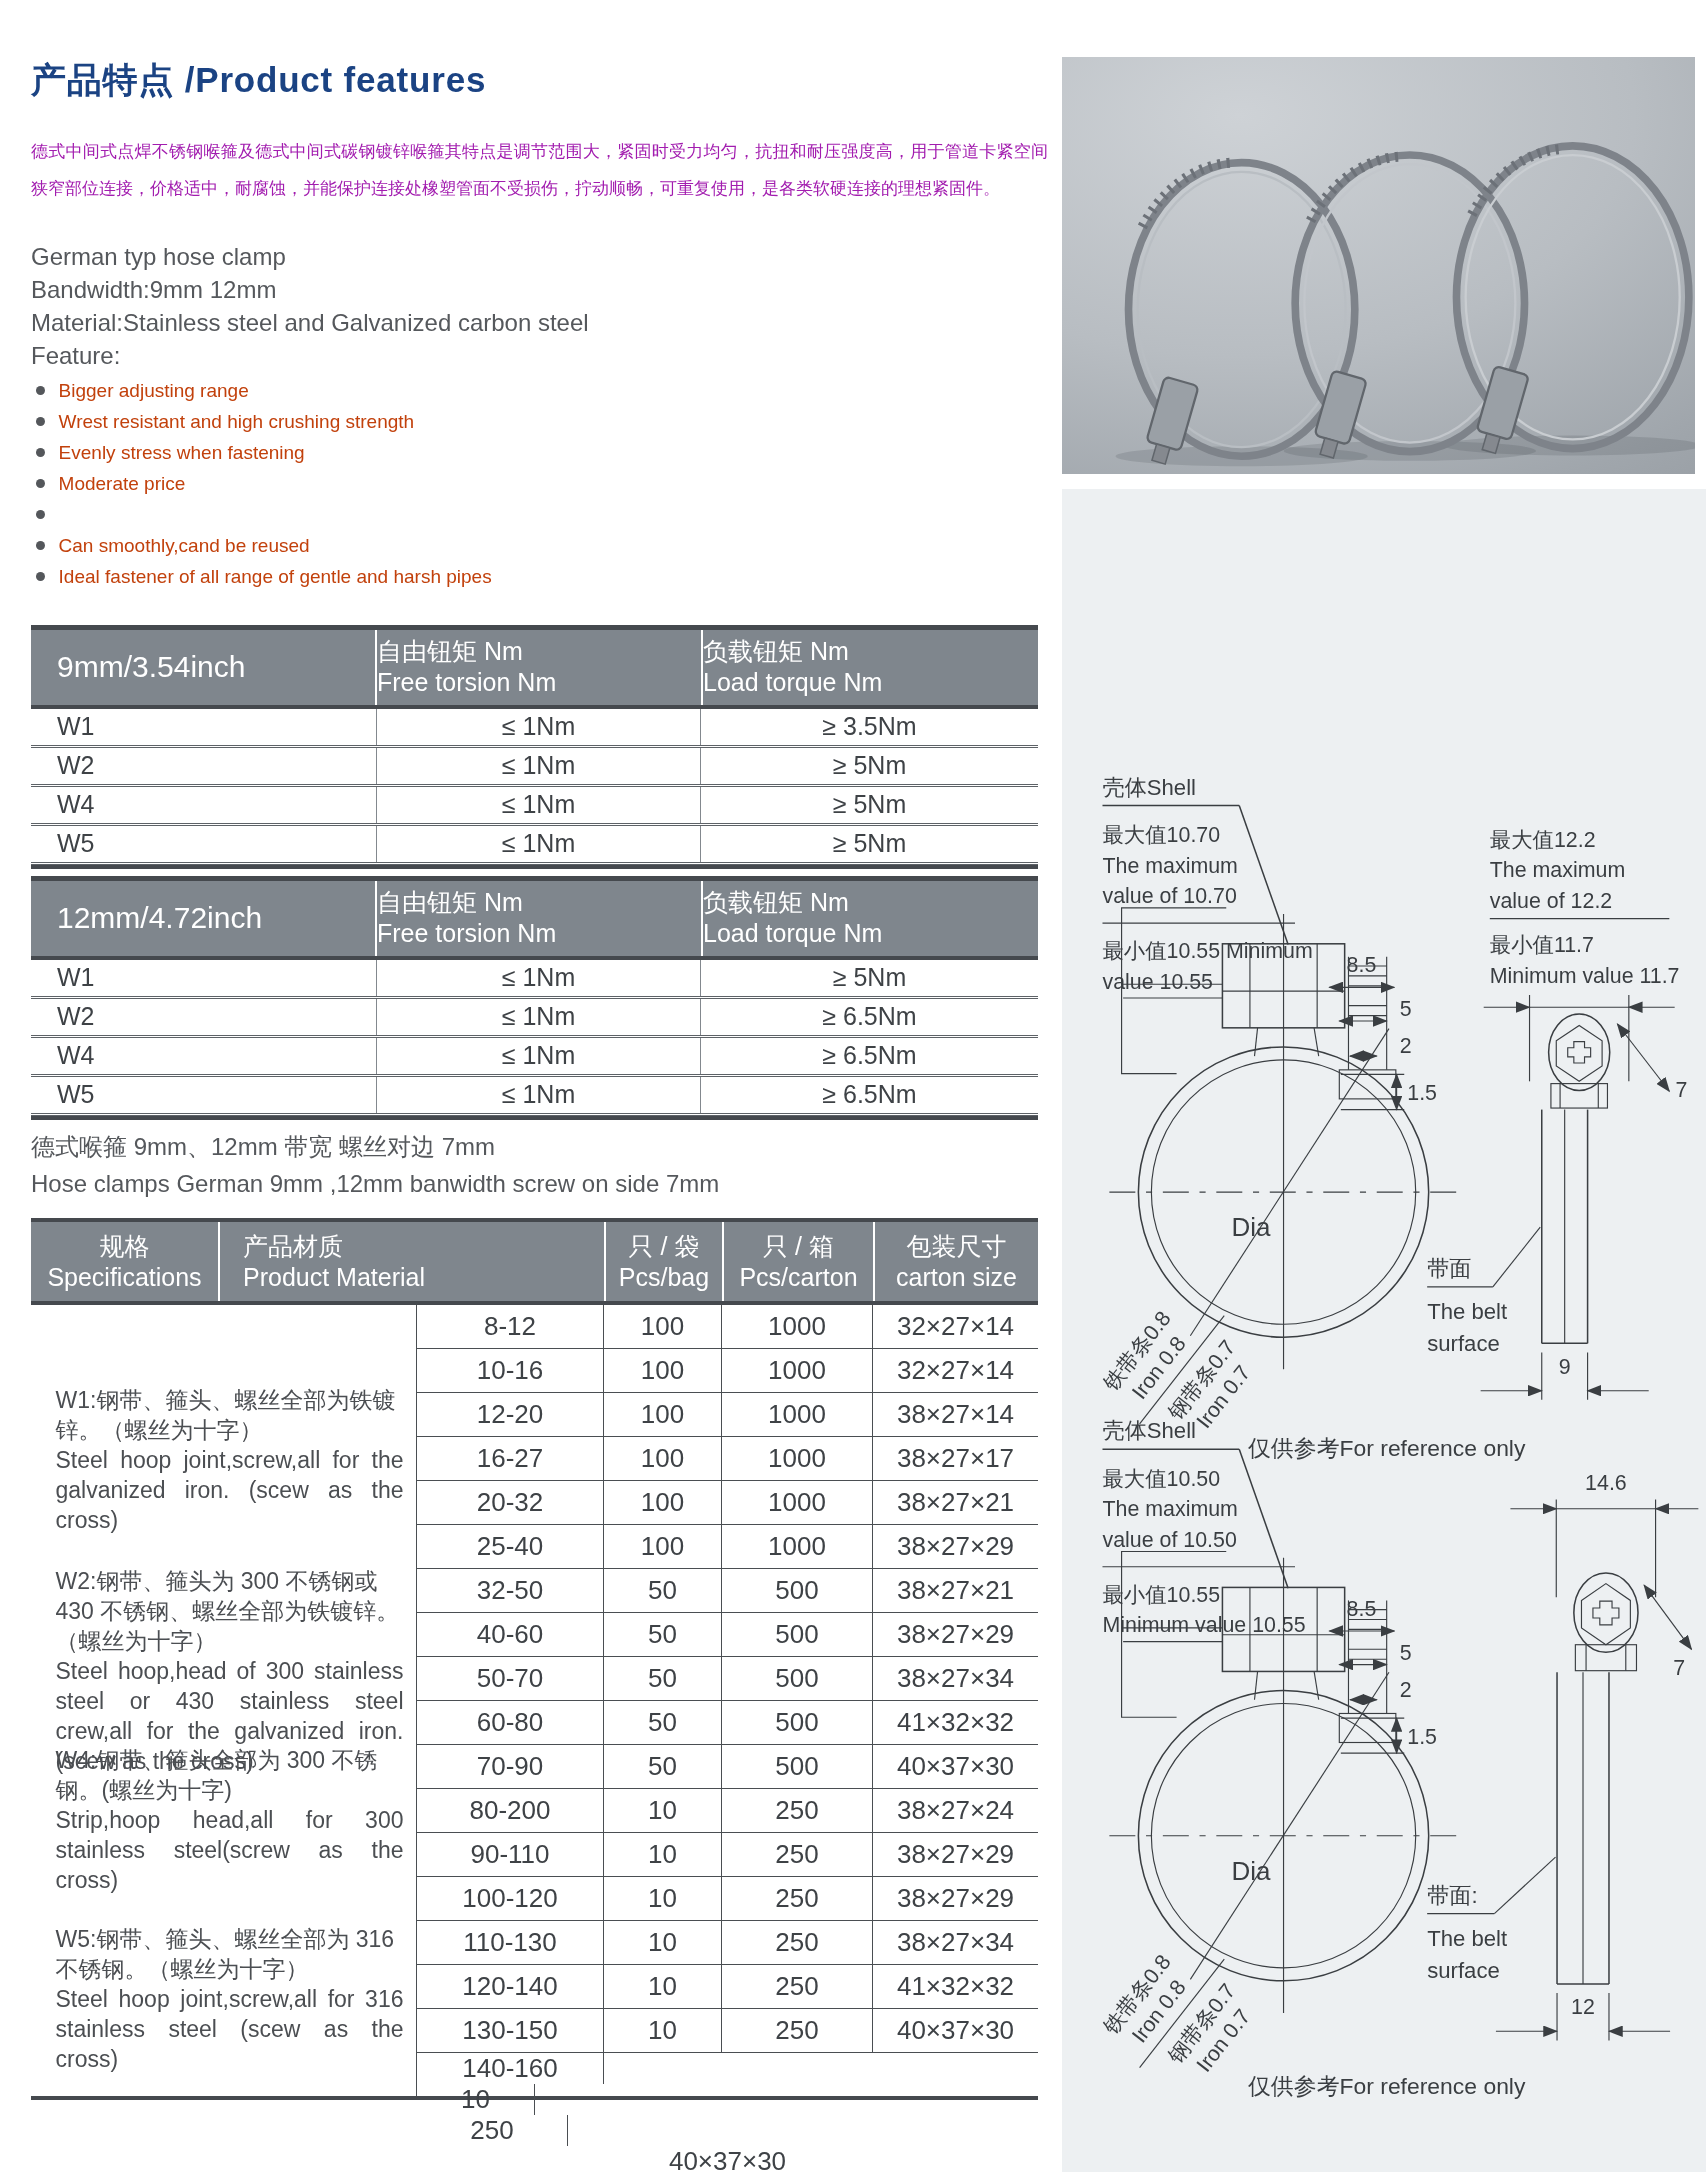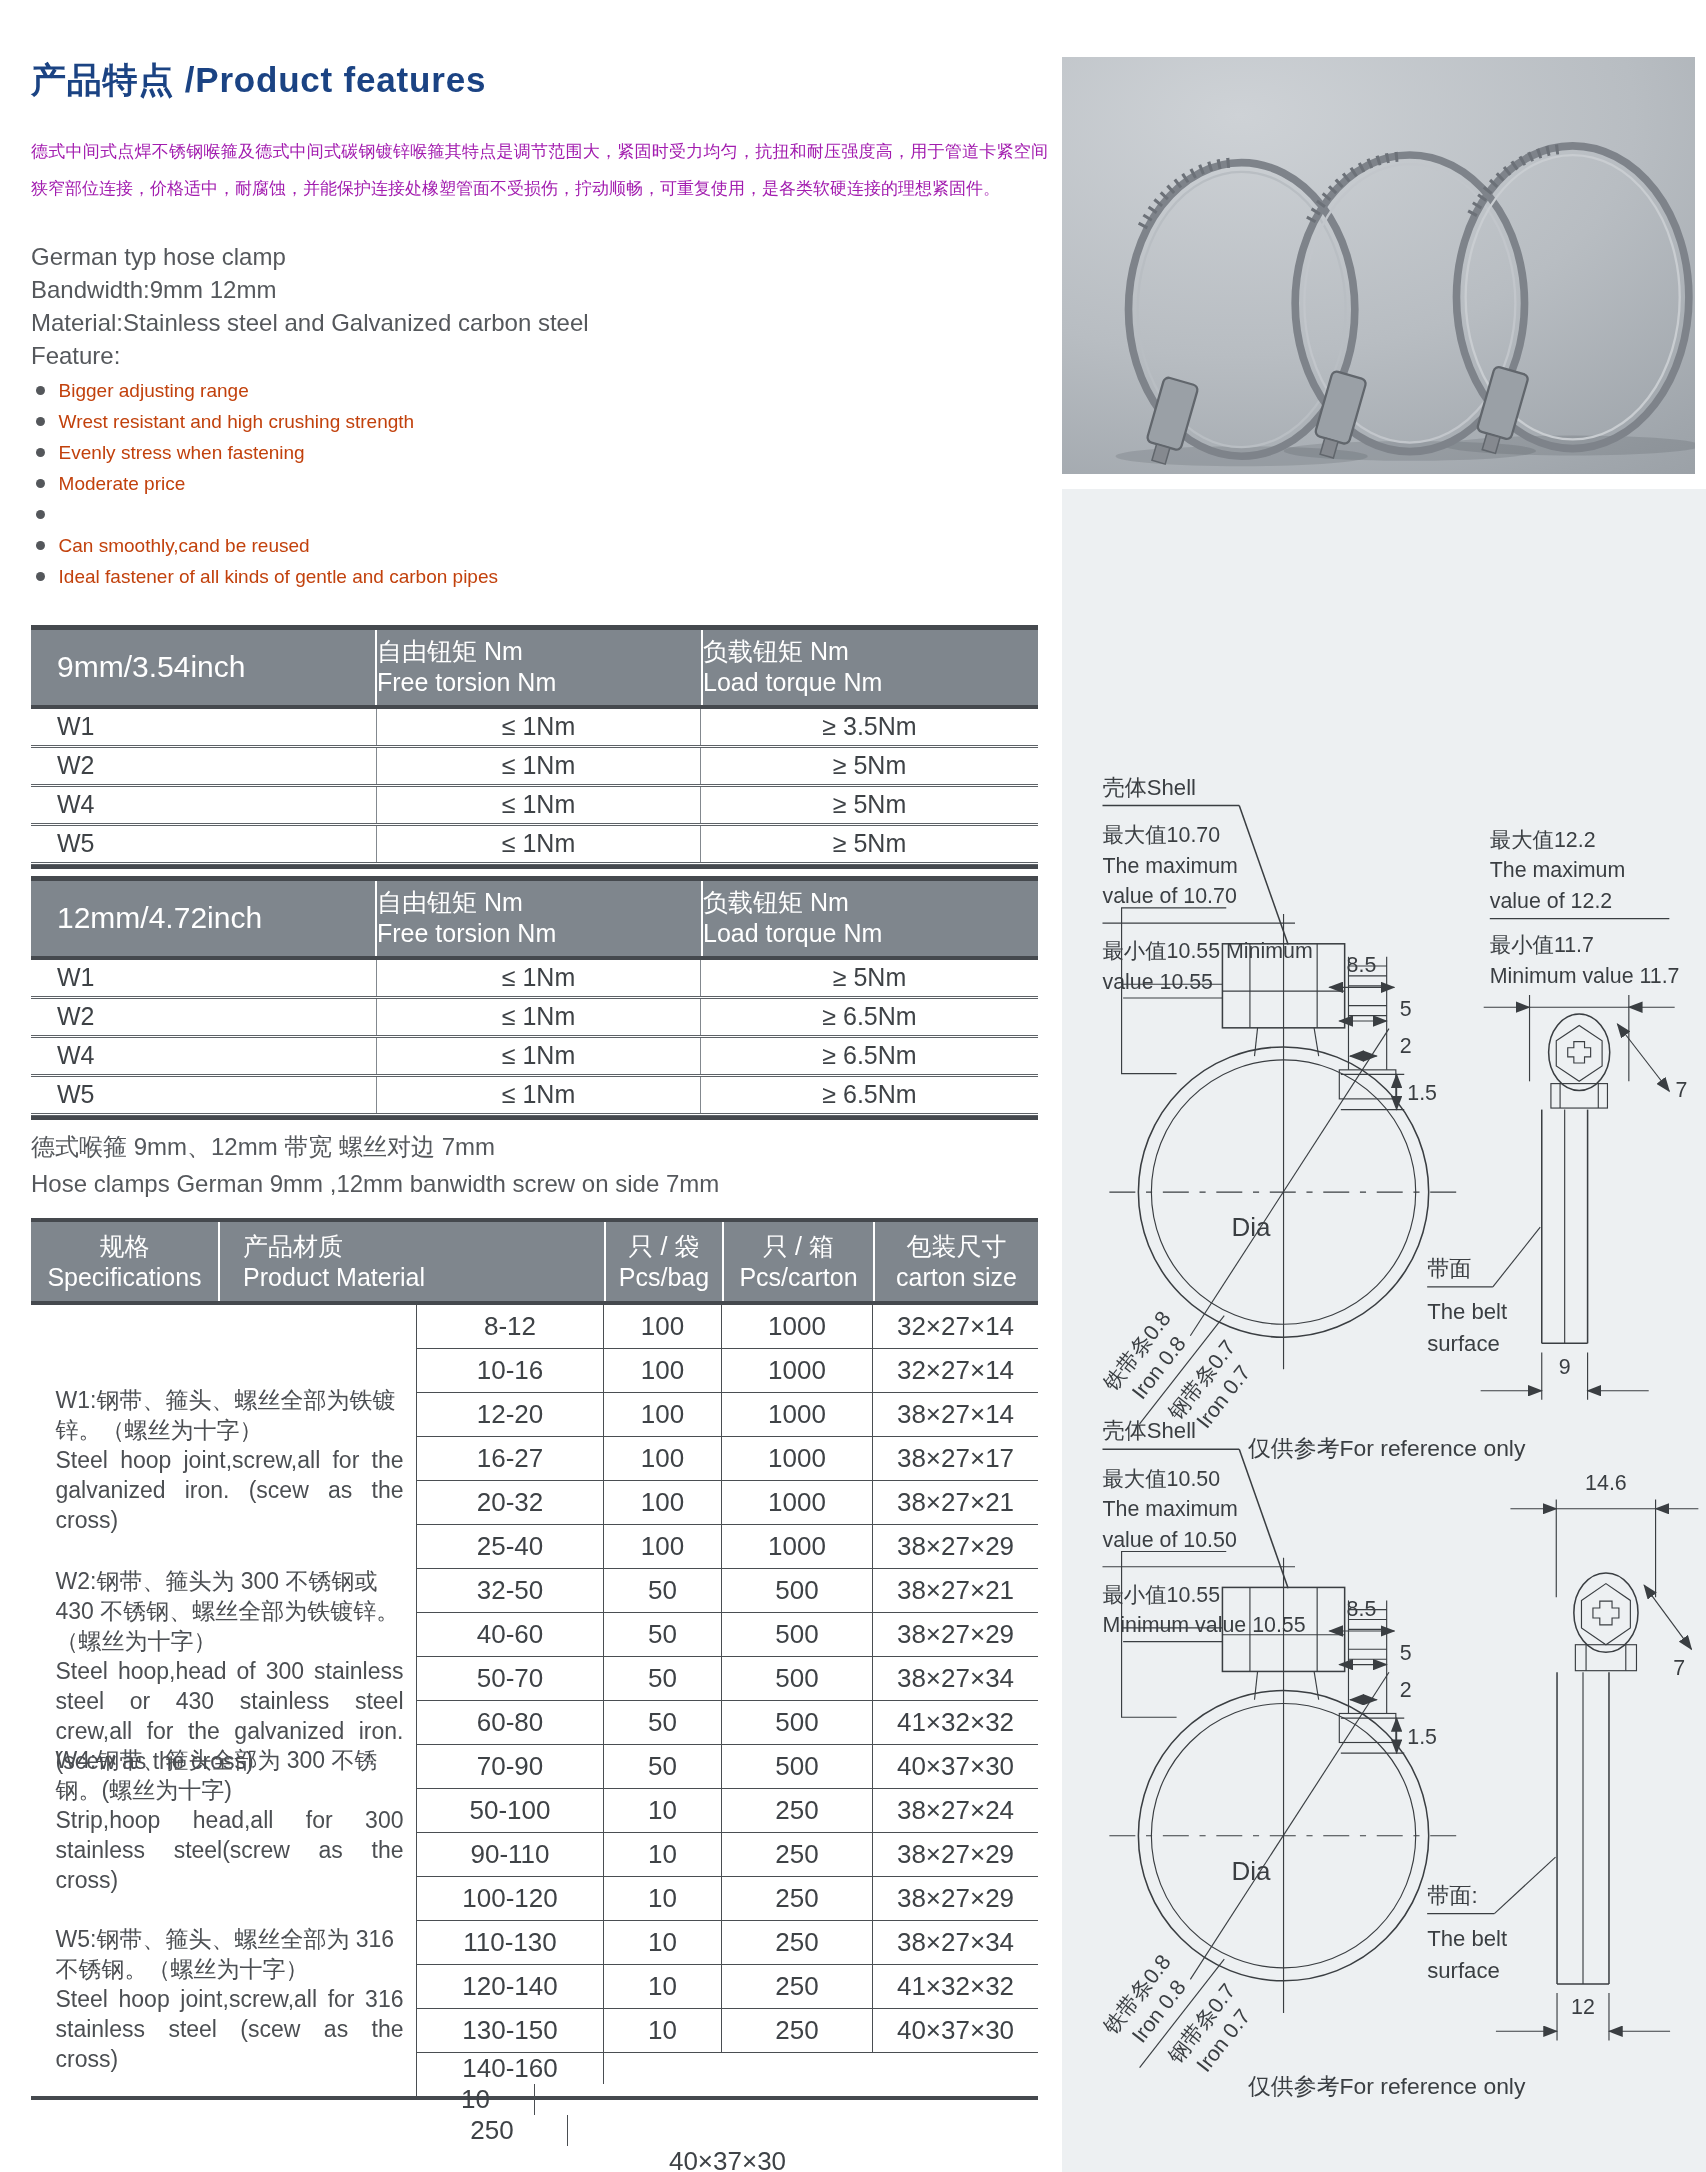--- a/index.html
+++ b/index.html
@@ -101,21 +101,21 @@
       </div>
     <div class="feature">
         <span class="dot"></span>
       </div>
     <div class="feature">
         <span class="dot"></span>
         <span>Can smoothly,cand be reused</span>
       </div>
     <div class="feature">
         <span class="dot"></span>
-        <span>Ideal fastener of all kinds of gentle and carbon pipes</span>
+        <span>Ideal fastener of all range of gentle and harsh pipes</span>
       </div>
   </div>
 
   <div class="ttable" id="t1">
     <div class="bar"></div>
     <div class="thead">
       <div class="h1">9mm/3.54inch</div>
       <div class="h2">
         <div class="hcc">
             <span>自由钮矩 Nm</span>
@@ -300,21 +300,21 @@
             <div class="pc3">500</div>
             <div class="pc4">41×32×32</div>
           </div>
         <div class="prow">
             <div class="pc1">70-90</div>
             <div class="pc2">50</div>
             <div class="pc3">500</div>
             <div class="pc4">40×37×30</div>
           </div>
         <div class="prow">
-            <div class="pc1">50-100</div>
+            <div class="pc1">80-200</div>
             <div class="pc2">10</div>
             <div class="pc3">250</div>
             <div class="pc4">38×27×24</div>
           </div>
         <div class="prow">
             <div class="pc1">90-110</div>
             <div class="pc2">10</div>
             <div class="pc3">250</div>
             <div class="pc4">38×27×29</div>
           </div>

